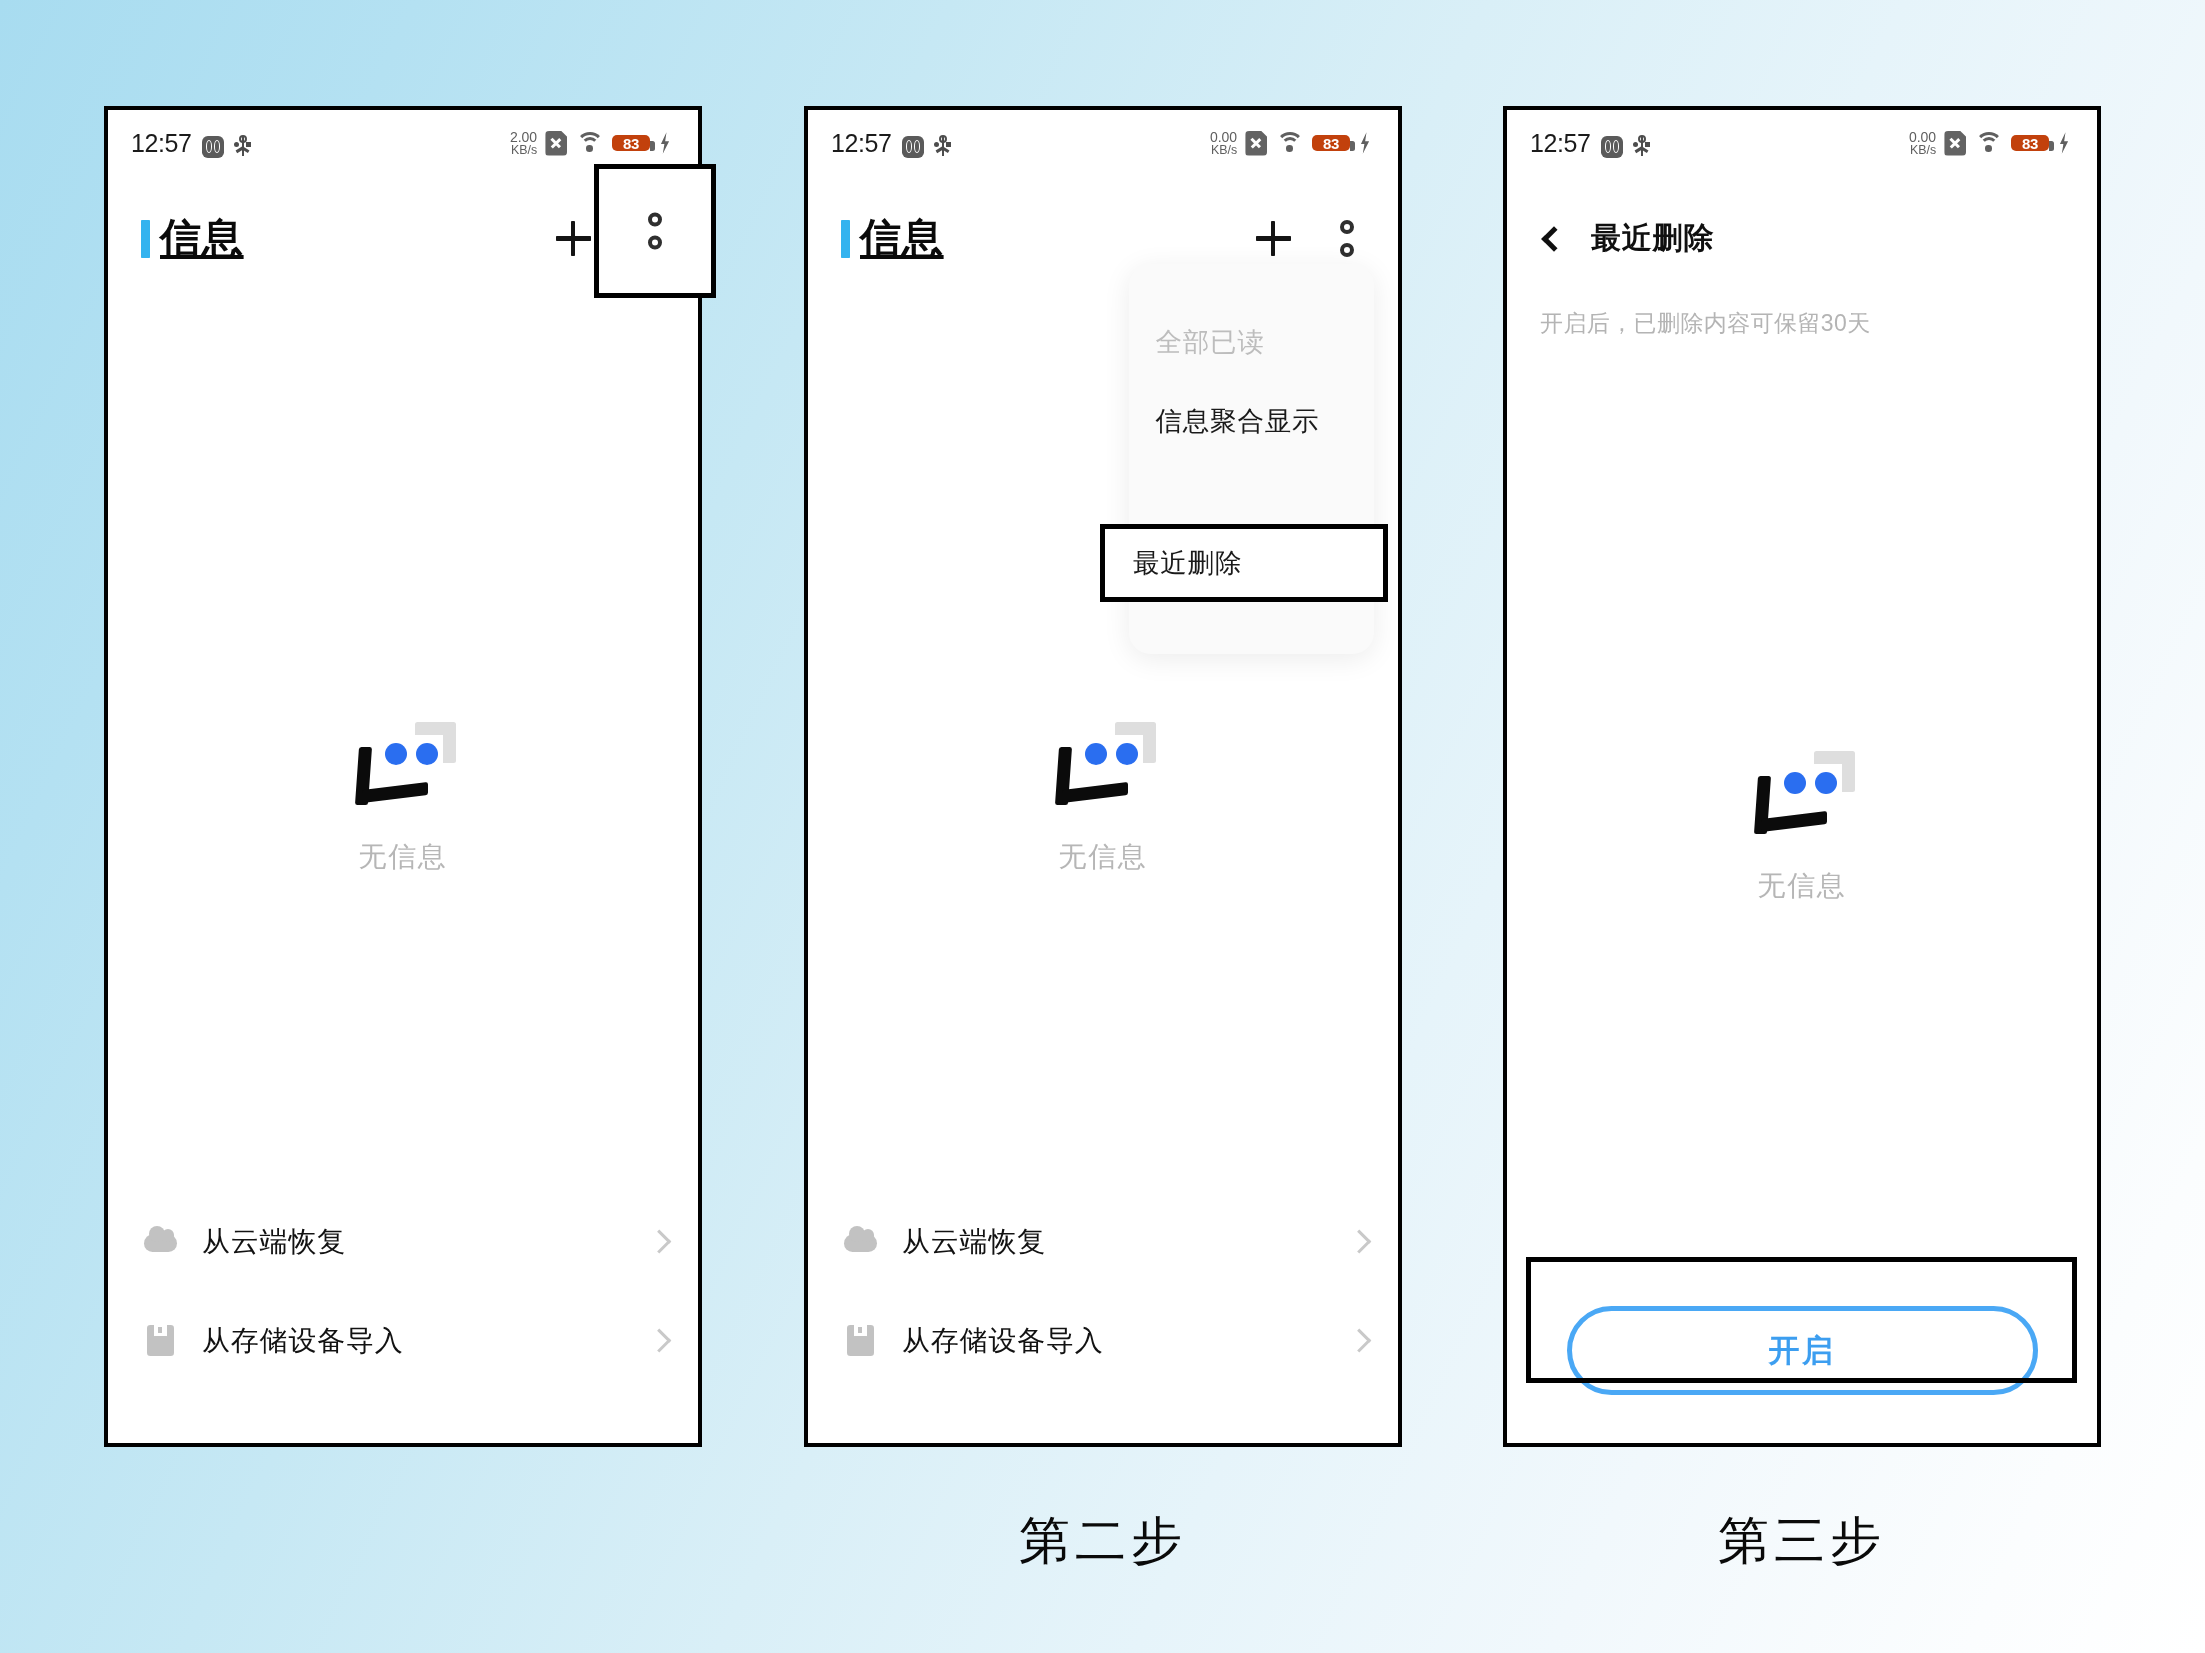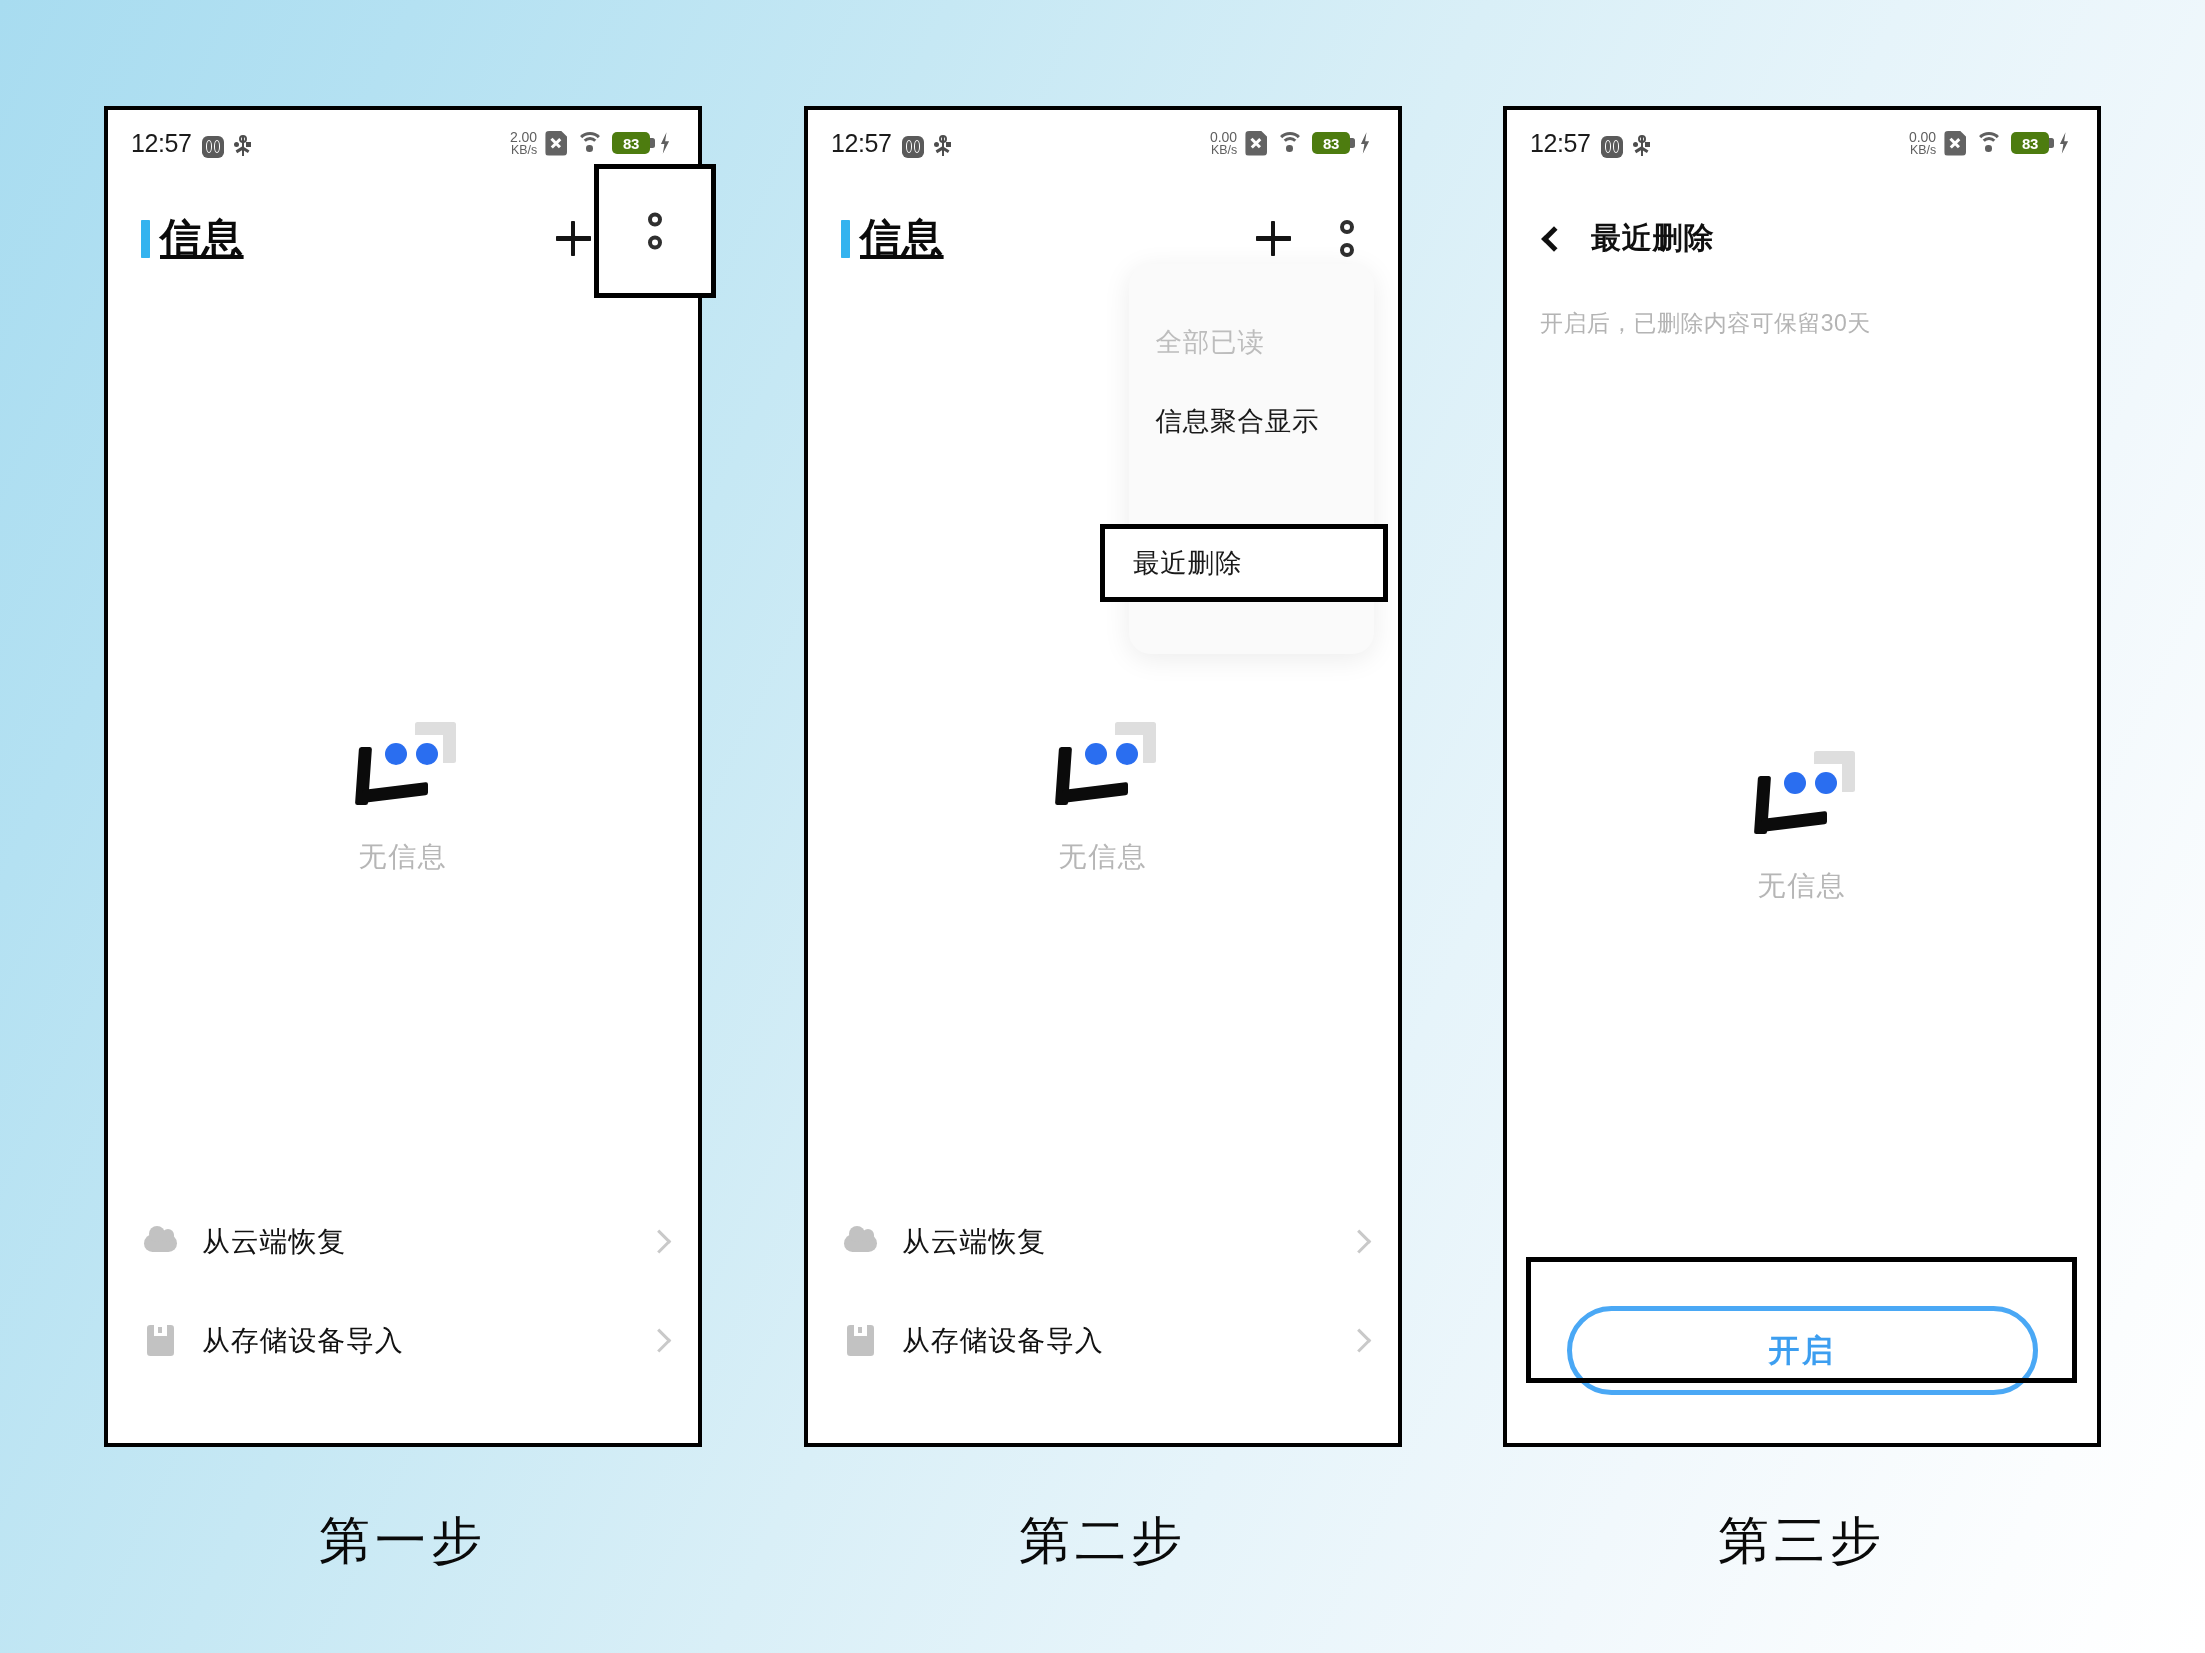--- a/index.html
+++ b/index.html
@@ -188,22 +188,22 @@
     box-sizing: border-box;
   }
   .icon-wifi .a { width: 28px; height: 28px; margin-left: -14px; top: 0; }
   .icon-wifi .b { width: 18px; height: 18px; margin-left: -9px; top: 5px; }
   .icon-wifi .c {
     width: 6.6px; height: 6.6px; margin-left: -3.3px; top: 13.2px;
     border: none; background: #5f5f5f; border-radius: 50%;
   }
 
   .icon-battery {
-    width: 38px; height: 22px;
-    background: #4d7c0f;
+    width: 38px; height: 16px;
+    background: #c2410c;
     border-radius: 5px;
     position: relative;
     display: flex;
     align-items: center;
     justify-content: center;
   }
   .icon-battery span {
     color: #ffffff;
     font-size: 15px;
     font-weight: bold;
@@ -883,18 +883,17 @@
 
       <div class="enable-wrap">
         <div class="enable-btn">开启</div>
       </div>
 
     </div>
 
     <div class="hl-ring callout-enable"></div>
   </div>
 
-  <div class="step-caption s1">第一步</div>
   <div class="step-caption s2">第二步</div>
   <div class="step-caption s3">第三步</div>
 
 </div>
 
 
 </body></html>

